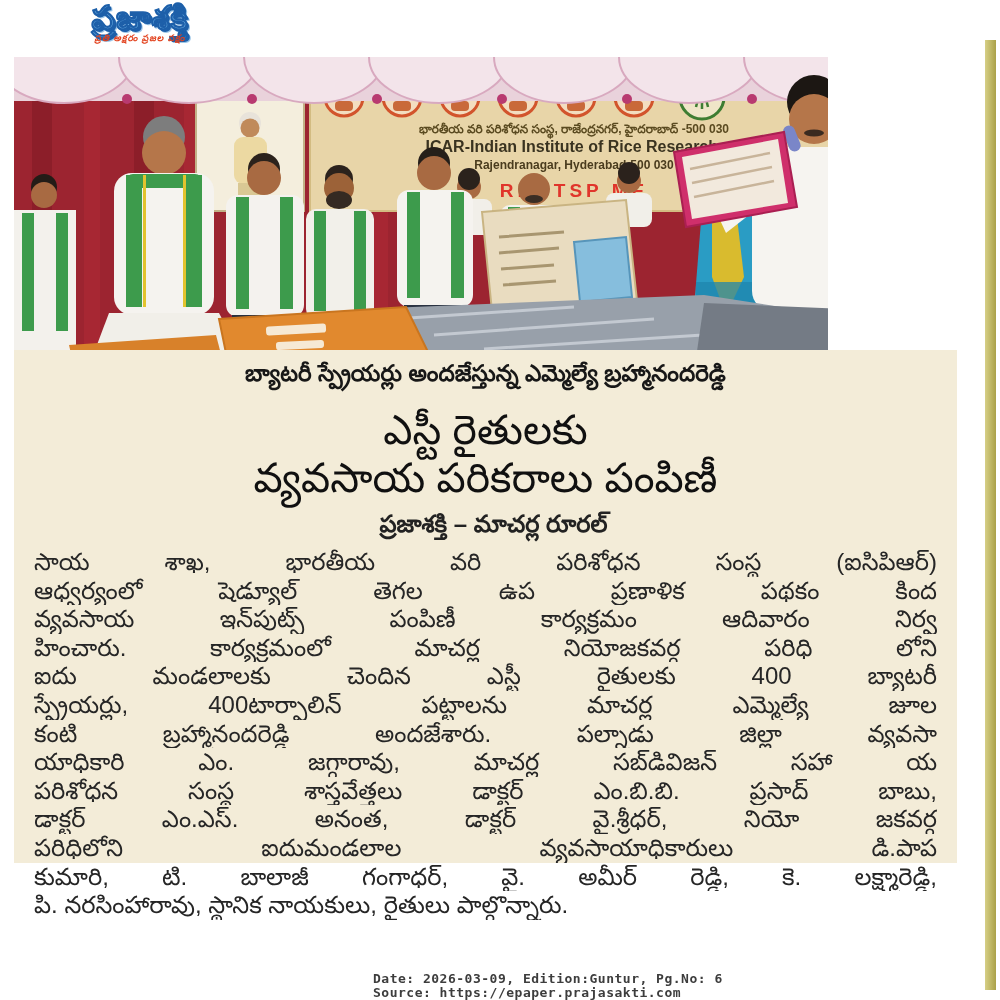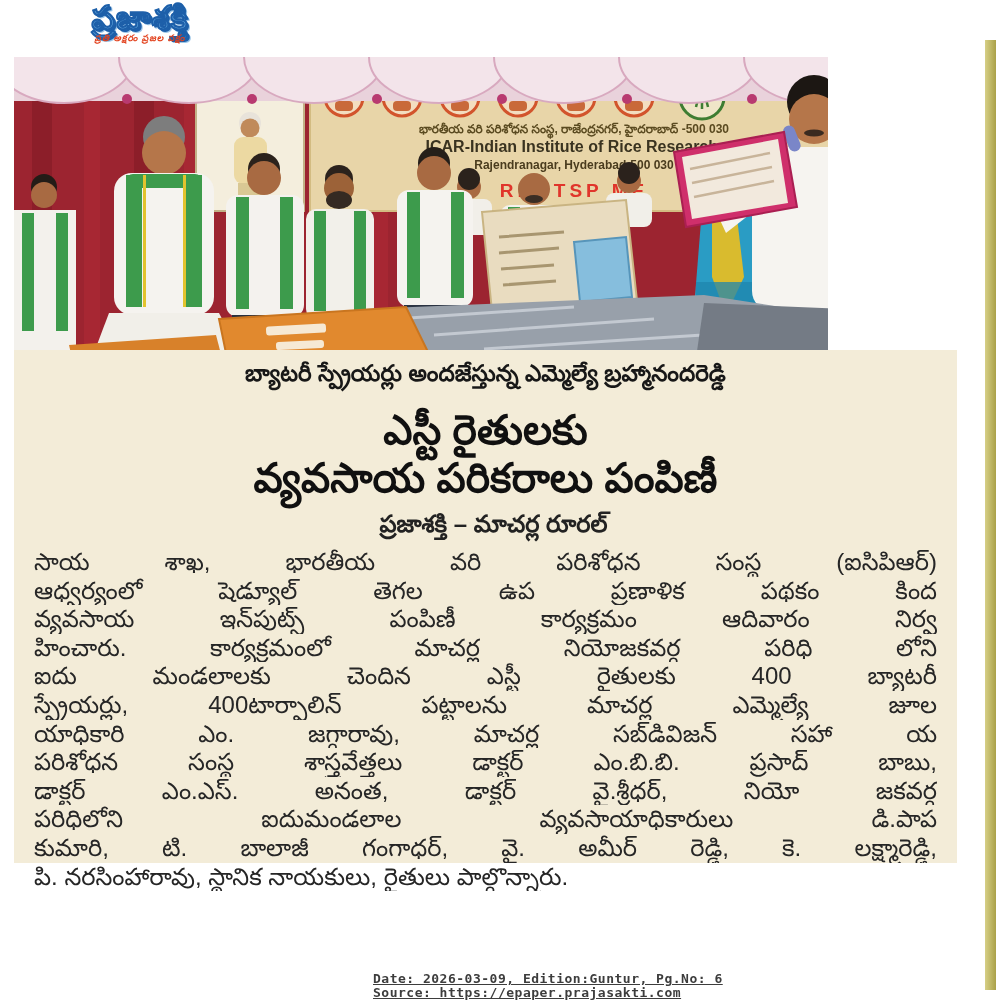--- a/index.html
+++ b/index.html
@@ -17,31 +17,31 @@
   }
   .logo-tagline{font-size:9px;color:#e2401c;font-weight:bold;margin-top:-3px;letter-spacing:1px;font-style:italic;}
   
   .photo-wrap{position:absolute;left:14px;top:57px;width:814px;height:301px;overflow:hidden;background:#e5e5e5;}
   
   .content{
     position:absolute;left:14px;top:350px;width:943px;height:513px;
     background:#f3ecd8;color:#1c1c1c;
   }
   .caption{margin:10px 12px 0 12px;text-align:center;font-size:23px;font-weight:bold;color:#171717;}
-  .headline{margin-top:14px;text-align:center;font-weight:bold;color:#101010;font-size:41px;line-height:48px;}
+  .headline{margin-top:14px;text-align:center;font-weight:normal;color:#101010;font-size:41px;line-height:48px;}
   .byline{margin:8px 0 0 16px;font-size:24px;font-weight:bold;color:#222222;text-align:center;}
   .body-text{margin:4px 20px 0 20px;font-size:24px;line-height:28.6px;color:#262626;}
   .body-line{text-align:justify;text-align-last:justify;white-space:nowrap;overflow:hidden;}
   .body-line.first{text-indent:110px;}
   .body-line.last{text-align-last:left;}
   
   .footer{
     position:absolute;left:373px;top:972px;
     font-family:"DejaVu Sans Mono", monospace;font-size:13px;font-weight:bold;
-    color:#3d3d3d;line-height:14px;letter-spacing:0.5px;white-space:nowrap;text-decoration:underline;
+    color:#3d3d3d;line-height:14px;letter-spacing:0.5px;white-space:nowrap;
   }
   
   .edge-stripe{
     position:absolute;left:985px;top:40px;width:11px;height:950px;
     background:linear-gradient(to right,#d6cf86,#aaa148);
   }
 </style>
 </head>
 <body>
 
@@ -263,20 +263,21 @@
     <div>వ్యవసాయ పరికరాలు పంపిణీ</div>
   </div>
   <div class="byline">ప్రజాశక్తి – మాచర్ల రూరల్</div>
   <div class="body-text">
     <div class="body-line">సాయ శాఖ, భారతీయ వరి పరిశోధన సంస్థ (ఐసిపిఆర్)</div>
     <div class="body-line">ఆధ్వర్యంలో షెడ్యూల్ తెగల ఉప ప్రణాళిక పథకం కింద</div>
     <div class="body-line">వ్యవసాయ ఇన్‌పుట్స్ పంపిణీ కార్యక్రమం ఆదివారం నిర్వ</div>
     <div class="body-line">హించారు. కార్యక్రమంలో మాచర్ల నియోజకవర్గ పరిధి లోని</div>
     <div class="body-line">ఐదు మండలాలకు చెందిన ఎస్టీ రైతులకు 400 బ్యాటరీ</div>
     <div class="body-line">స్ప్రేయర్లు, 400టార్పాలిన్ పట్టాలను మాచర్ల ఎమ్మెల్యే జూల</div>
+    <div class="body-line">కంటి బ్రహ్మానందరెడ్డి అందజేశారు. పల్నాడు జిల్లా వ్యవసా</div>
     <div class="body-line">యాధికారి ఎం. జగ్గారావు, మాచర్ల సబ్‌డివిజన్ సహా య</div>
     <div class="body-line">పరిశోధన సంస్థ శాస్త్రవేత్తలు డాక్టర్ ఎం.బి.బి. ప్రసాద్ బాబు,</div>
     <div class="body-line">డాక్టర్ ఎం.ఎస్. అనంత, డాక్టర్ వై.శ్రీధర్, నియో జకవర్గ</div>
     <div class="body-line">పరిధిలోని ఐదుమండలాల వ్యవసాయాధికారులు డి.పాప</div>
     <div class="body-line">కుమారి, టి. బాలాజీ గంగాధర్, వై. అమీర్ రెడ్డి, కె. లక్ష్మారెడ్డి,</div>
     <div class="body-line last">పి. నరసింహారావు, స్థానిక నాయకులు, రైతులు పాల్గొన్నారు.</div>
   </div>
 </div>
 
 <div class="footer">

